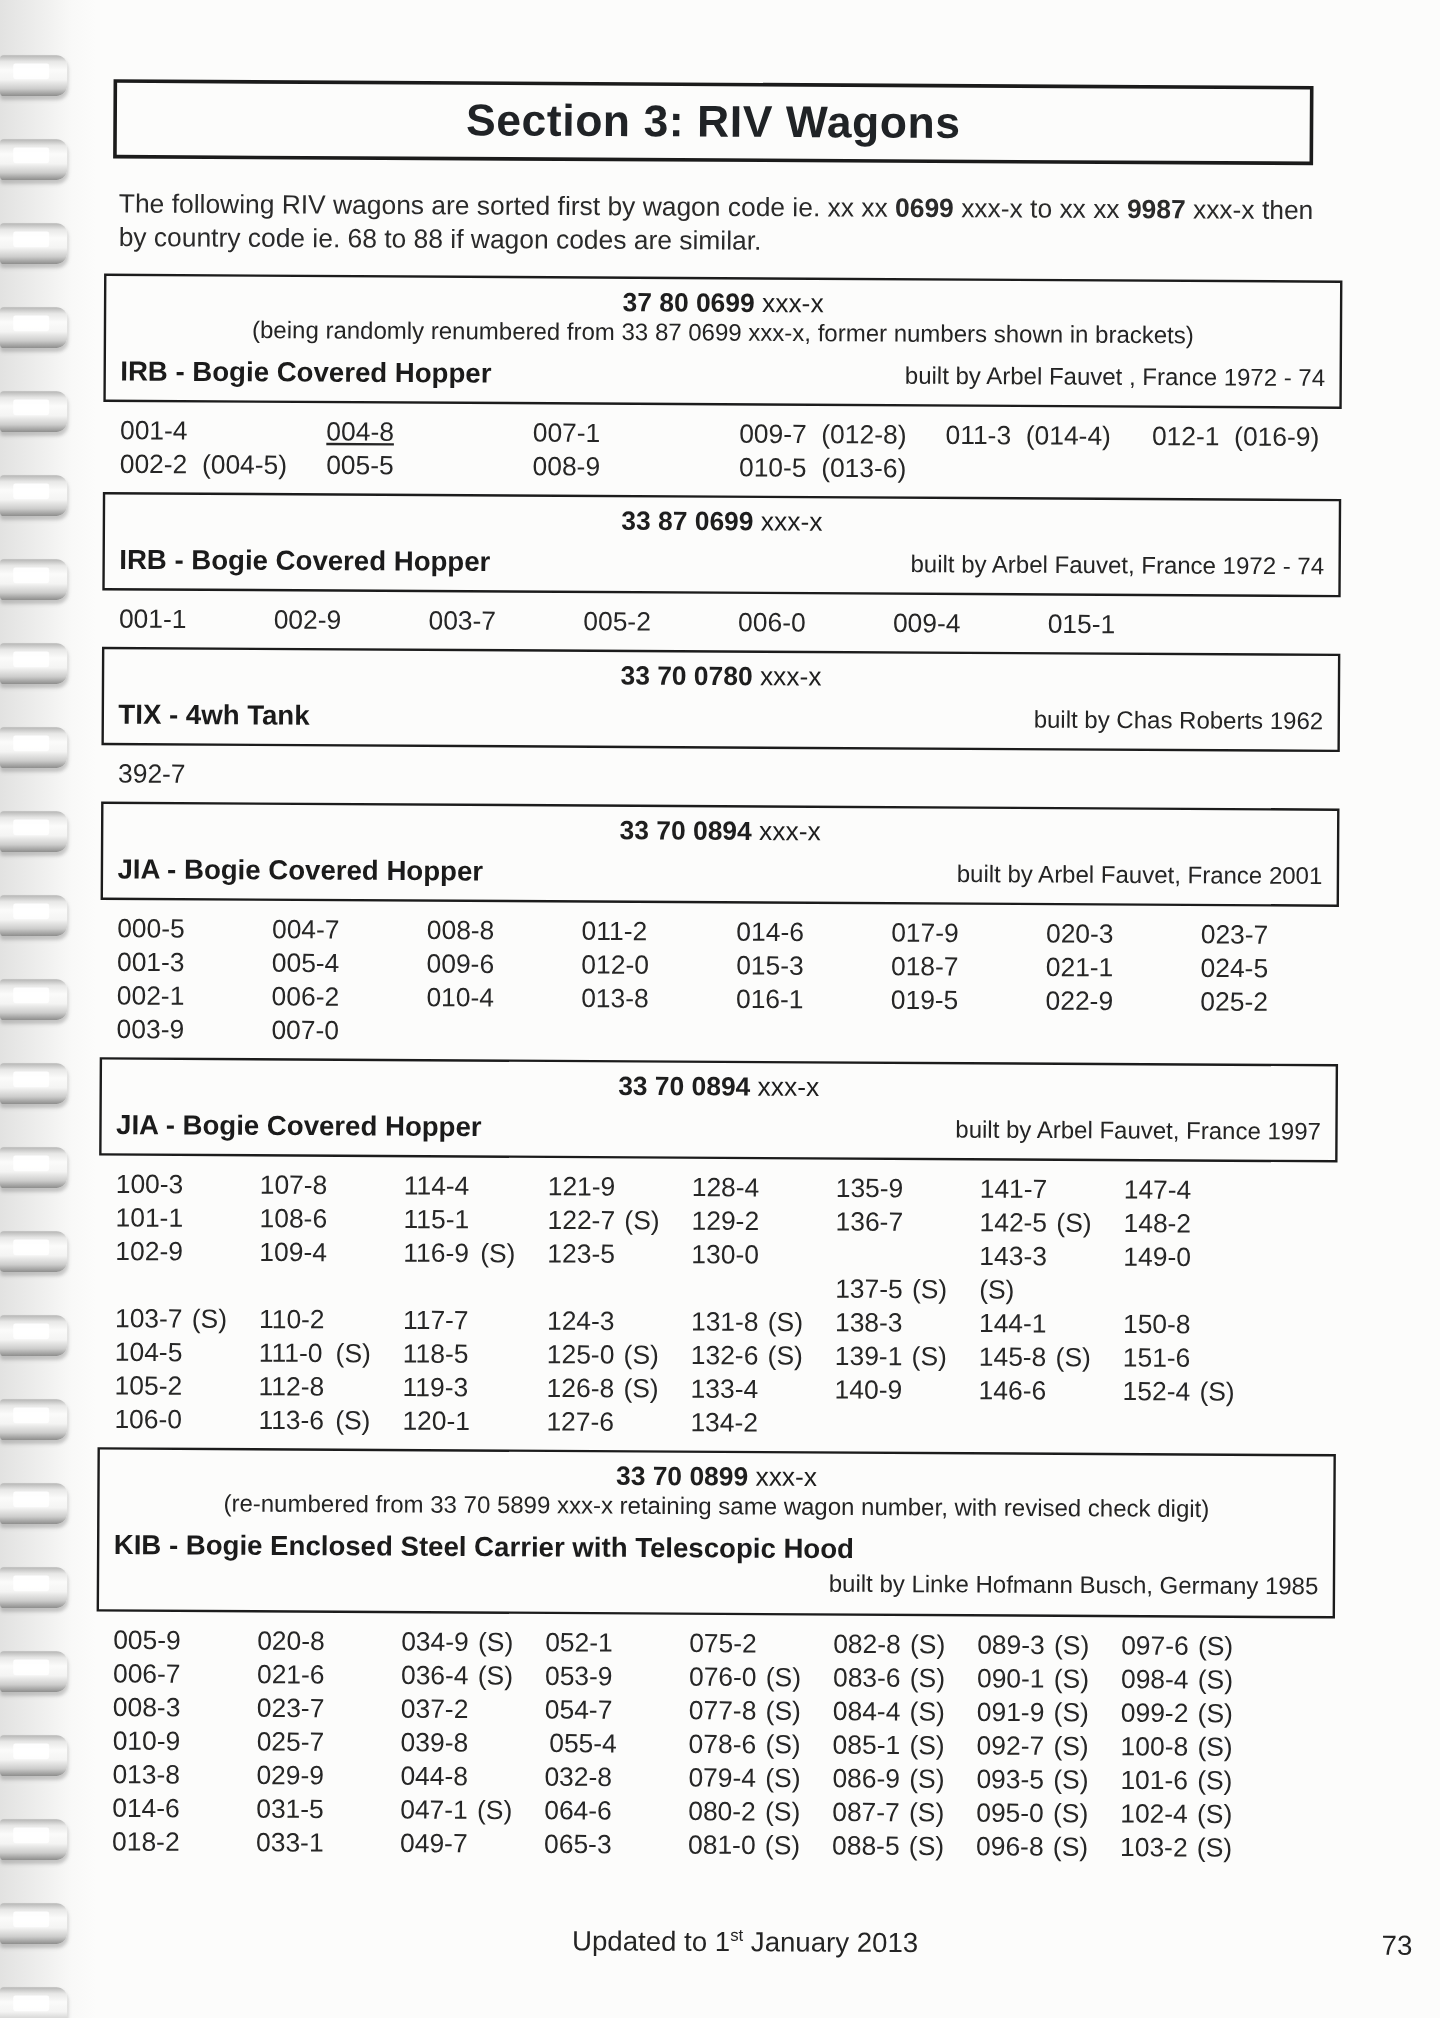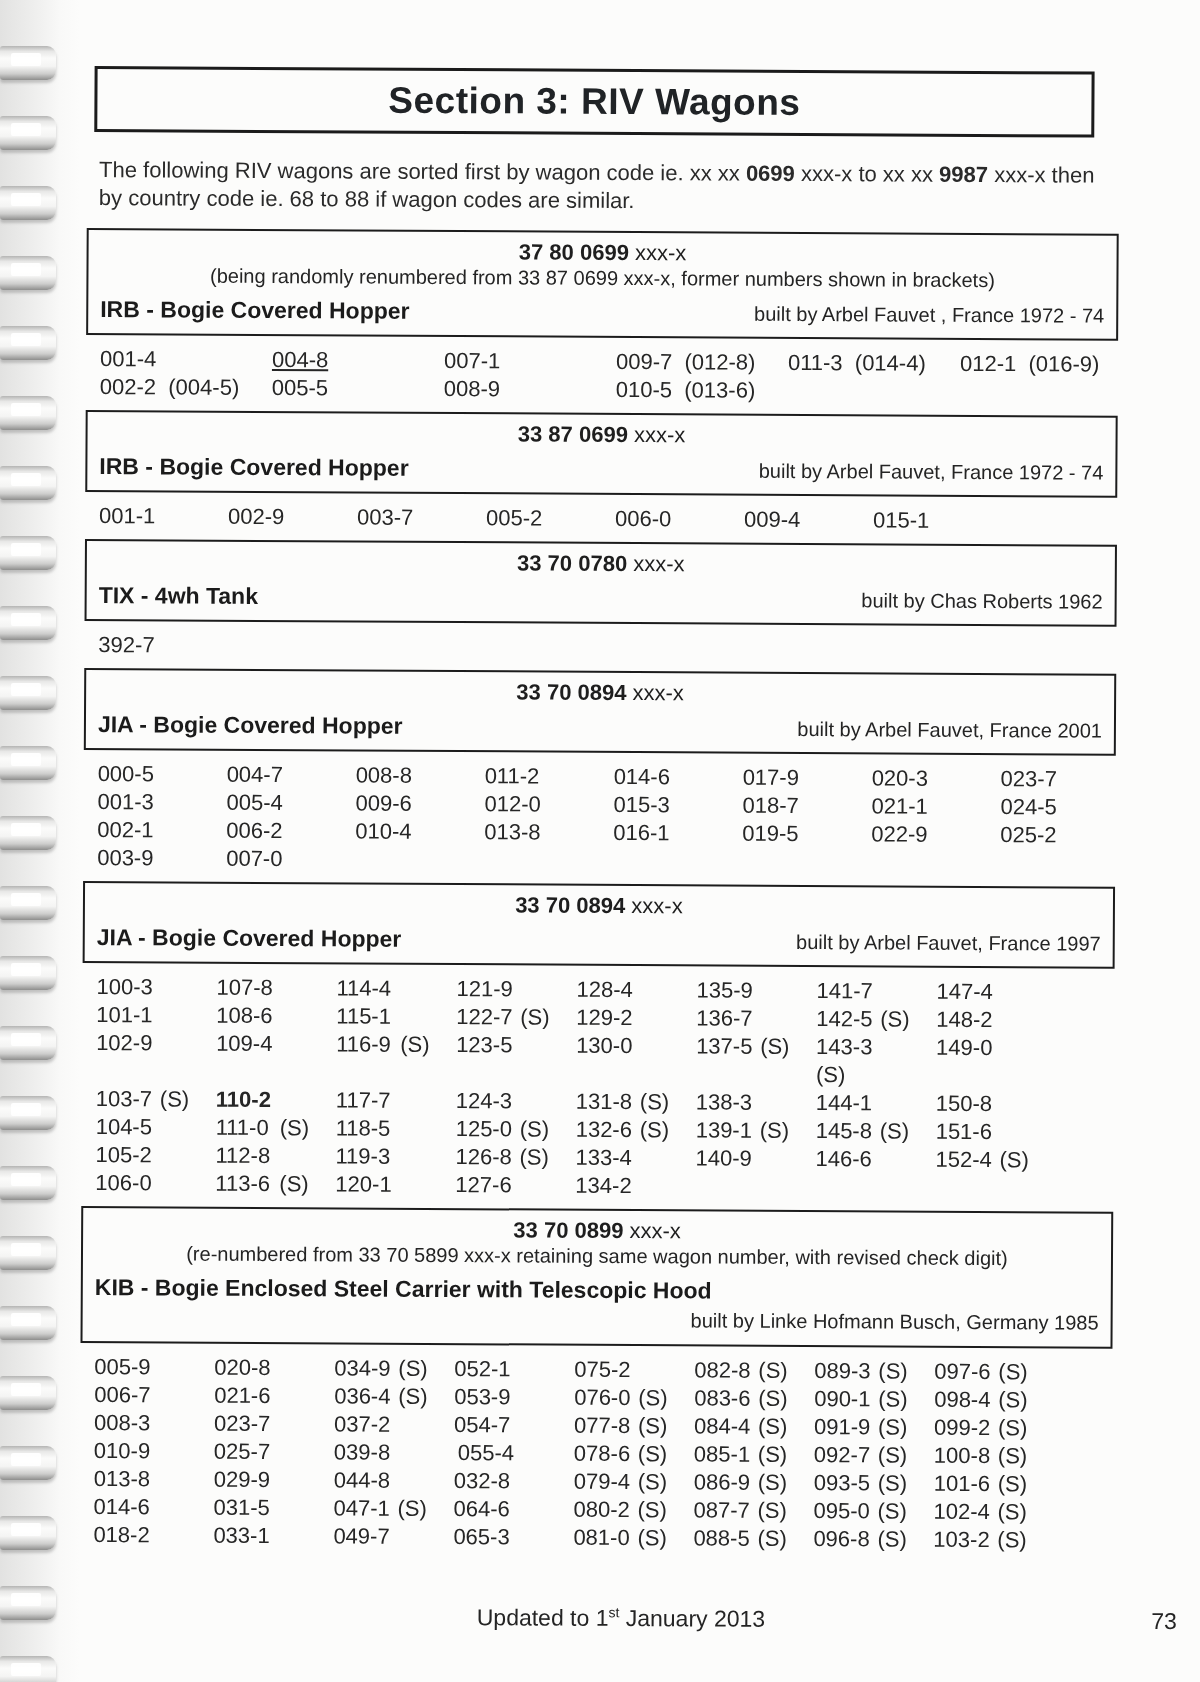--- a/index.html
+++ b/index.html
@@ -326,39 +326,39 @@
               <span class="s">(S)</span>
             </span>
             <span class="num-pair" style="width: 120px;">
               <span class="n">123-5</span>
               <span class="s"></span>
             </span>
             <span class="num-pair" style="width: 120px;">
               <span class="n">130-0</span>
               <span class="s"></span>
             </span>
-            <span class="num-pair" style="width: 120px;">
+            <span class="num-pair" style="width: 120px; align-items: flex-end;">
               <span class="n">137-5</span>
               <span class="s">(S)</span>
             </span>
             <span class="num-pair" style="width: 120px; flex-direction: column;">
               <span class="n">143-3</span>
               <span class="s">(S)</span>
             </span>
             <span class="num-pair" style="width: 120px;">
               <span class="n">149-0</span>
               <span class="s"></span>
             </span>
           </div>
           <div class="num-row">
             <span class="num-pair" style="width: 120px;">
               <span class="n">103-7</span>
               <span class="s">(S)</span>
             </span>
-            <span class="num-pair" style="width: 120px; font-weight: bold;">
+            <span class="num-pair" style="width: 120px;">
               <span class="n">110-2</span>
               <span class="s"></span>
             </span>
             <span class="num-pair" style="width: 120px;">
               <span class="n">117-7</span>
               <span class="s"></span>
             </span>
             <span class="num-pair" style="width: 120px;">
               <span class="n">124-3</span>
               <span class="s"></span>

